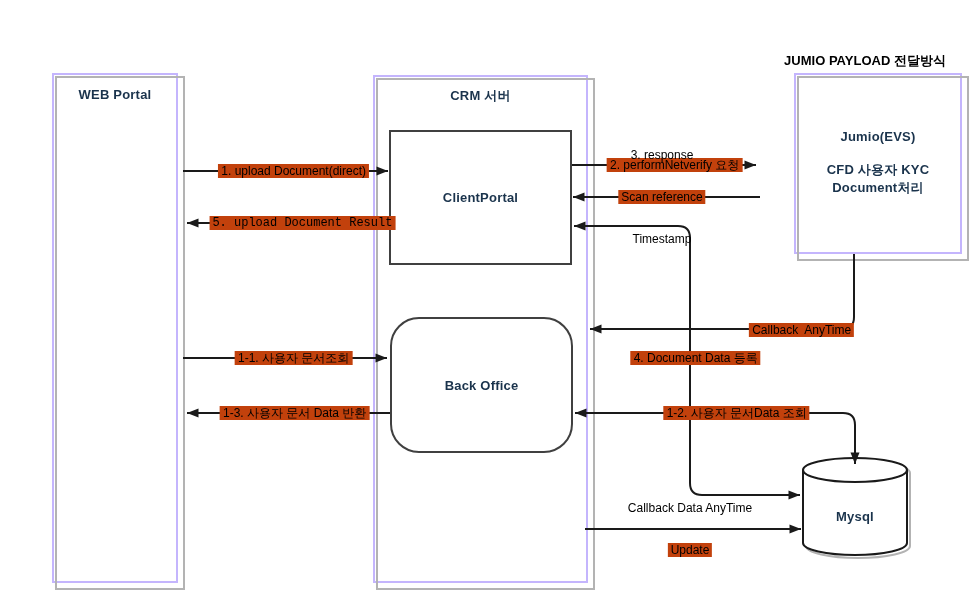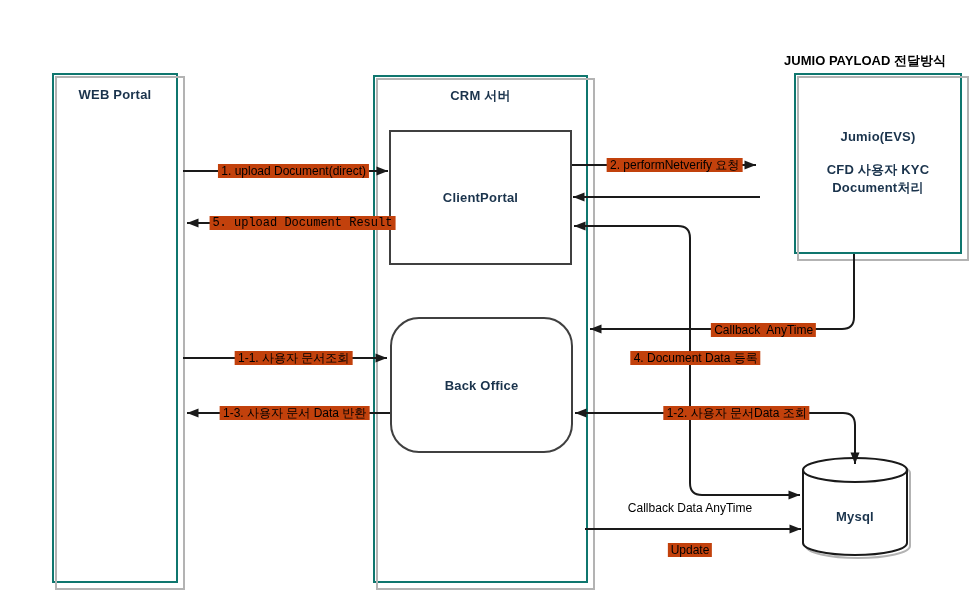--- a/index.html
+++ b/index.html
@@ -9,21 +9,21 @@
     width: 970px;
     height: 605px;
     background: #ffffff;
     font-family: "Liberation Sans", sans-serif;
     overflow: hidden;
   }
   
   .sbox {
     position: absolute;
     background: #ffffff;
-    border: 2px solid #0f766e;
+    border: 2px solid #c4b5fd;
   }
   .sbox::after {
     content: "";
     position: absolute;
     left: 1px; top: 1px;
     width: calc(100% + 4px);
     height: calc(100% + 4px);
     border: 2px solid #b3b3b3;
     pointer-events: none;
   }
@@ -149,22 +149,27 @@
   </div>
 
   <div class="lbl" style="left:288px; top:223px;font-family:Liberation Mono, monospace;">
     <span class="bg">5. upload Document Result</span>
   </div>
 
   <div class="lbl" style="left:668px; top:165px;">
     <span class="bg">2. performNetverify 요청</span>
   </div>
 
+  <div class="lbl" style="left:662px; top:197px;">
+    <span class="row">3. response</span>
+    <span class="row"><span class="bg">Scan reference</span></span>
+    <span class="row">Timestamp</span>
+  </div>
 
-  <div class="lbl" style="left:757px; top:330px;">
+  <div class="lbl" style="left:795px; top:330px;">
     <span class="bg">Callback  AnyTime</span>
   </div>
 
   <div class="lbl" style="left:689px; top:358px;">
     <span class="bg">4. Document Data 등록</span>
   </div>
 
   <div class="lbl" style="left:287px; top:358px;">
     <span class="bg">1-1. 사용자 문서조회</span>
   </div>

